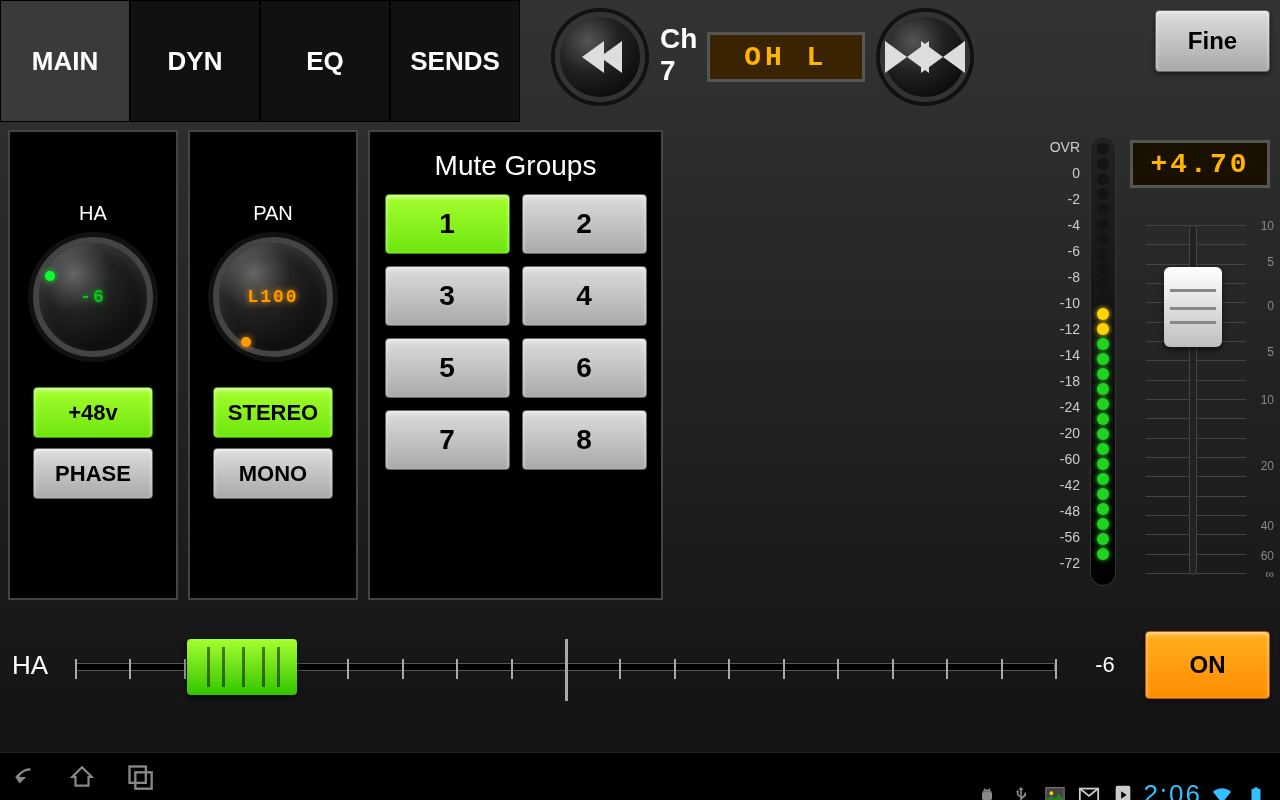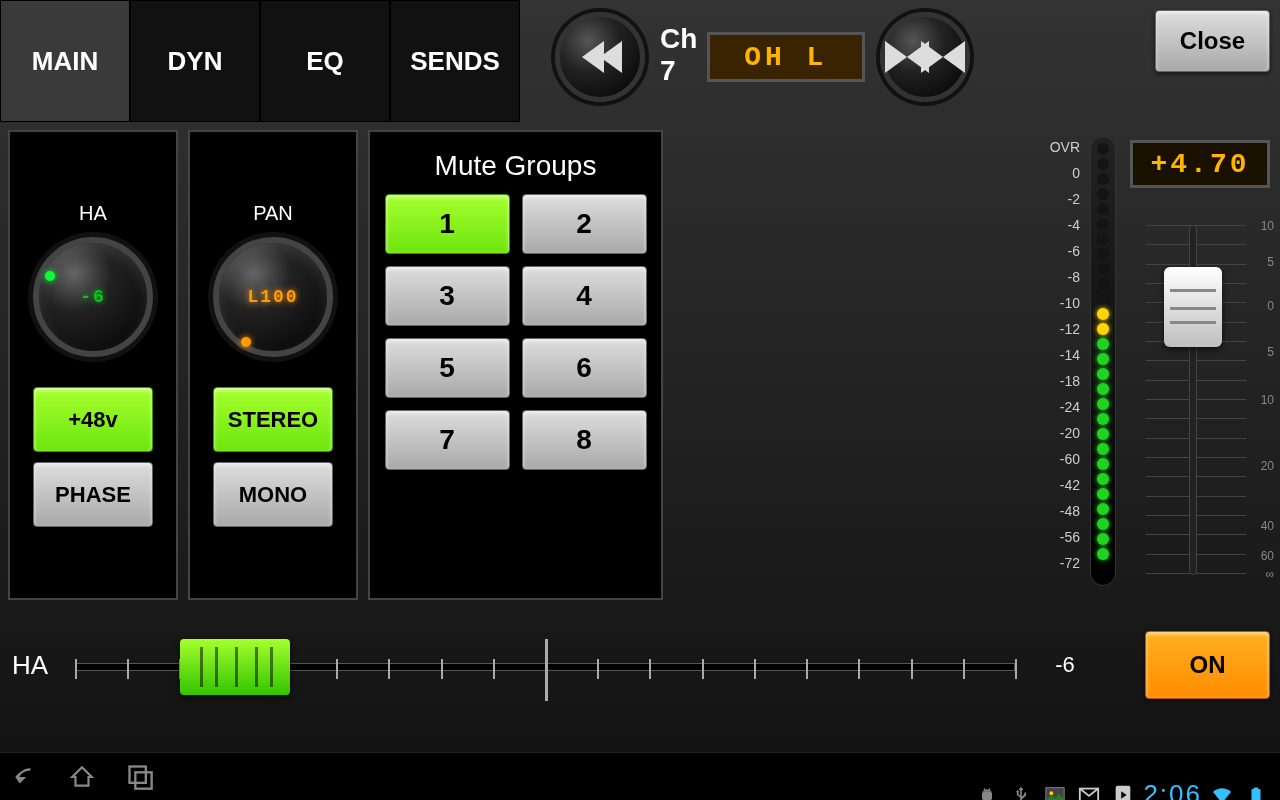--- a/index.html
+++ b/index.html
@@ -35,21 +35,21 @@
 
   .knob { width: 120px; height: 120px; border-radius: 50%; background: radial-gradient(circle at 32% 28%, #666 0%, #222 35%, #000 100%); border: 6px solid #444; position: relative; margin-top: 60px; box-shadow: 0 0 0 5px #111, inset 0 6px 14px rgba(255,255,255,.12); cursor: pointer; }
   .knob-lcd { position: absolute; inset: 18px; border-radius: 50%; display: flex; align-items: center; justify-content: center; font-family: 'Courier New', monospace; font-size: 18px; font-weight: 700; letter-spacing: 2px; }
   .knob-lcd.green { color: #0cc020; text-shadow: 0 0 6px #0cc020; }
   .knob-lcd.orange { color: #ff9a00; text-shadow: 0 0 6px #ff9a00; }
   .knob-dot { position: absolute; width: 10px; height: 10px; border-radius: 50%; }
   .knob-dot.green { background: #0cff30; box-shadow: 0 0 6px #0cff30; }
   .knob-dot.orange { background: #ff9a00; box-shadow: 0 0 6px #ff9a00; }
 
   .btn-col { display: flex; flex-direction: column; gap: 10px; margin-top: 30px; width: 120px; }
-  .act-btn { height: 65px; border-radius: 4px; display: flex; align-items: center; justify-content: center; font-size: 22px; font-weight: 600; cursor: pointer; }
+  .act-btn { height: 51px; border-radius: 4px; display: flex; align-items: center; justify-content: center; font-size: 22px; font-weight: 600; cursor: pointer; }
   .act-btn.green { background: linear-gradient(#a6ff2e, #6de50e); color: #000; border: 1px solid #3b9400; box-shadow: inset 0 2px 4px rgba(255,255,255,.7), 0 2px 4px rgba(0,0,0,.4); }
   .act-btn.gray { background: linear-gradient(#ddd, #a9a9a9); color: #000; border: 1px solid #666; box-shadow: inset 0 2px 4px rgba(255,255,255,.6), 0 2px 4px rgba(0,0,0,.5); }
 
   .mg-grid { display: grid; grid-template-columns: repeat(2, 125px); gap: 12px; }
   .mg-btn { height: 60px; border-radius: 4px; display: flex; align-items: center; justify-content: center; font-size: 28px; font-weight: 600; cursor: pointer; }
 
   
   .meter-area { position: absolute; right: 0; top: 130px; width: 260px; height: 470px; }
   .meter-labels { position: absolute; left: 0; top: 4px; font-size: 14px; color: #ccc; text-align: right; line-height: 26px; width: 60px; }
   .meter-labels div { height: 26px; }
@@ -73,21 +73,21 @@
   
   .bottom-strip { position: absolute; left: 0; right: 0; top: 610px; height: 110px; display: flex; align-items: center; }
   .ha-label { width: 75px; font-size: 26px; color: #fff; text-align: left; padding-left: 12px; }
   .ha-track { position: relative; flex: 1; height: 80px; margin-right: 10px; }
   .ha-line { position: absolute; left: 0; right: 0; top: 38px; height: 8px; background: #000; border: 1px solid #555; }
   .ha-tick { position: absolute; top: 22px; bottom: 10px; width: 2px; background: #aaa; }
   .ha-tick.short { top: 34px; bottom: 26px; }
   .ha-knob { position: absolute; top: 14px; width: 110px; height: 56px; background: linear-gradient(#a6ff2e, #32c400); border-radius: 4px; box-shadow: 0 3px 6px rgba(0,0,0,.7); cursor: pointer; }
   .ha-knob i { position: absolute; top: 8px; bottom: 8px; width: 3px; background: rgba(0,0,0,.5); }
   .ha-val { width: 80px; text-align: center; font-size: 22px; color: #fff; }
-  .on-btn { width: 125px; height: 68px; margin-right: 10px; background: linear-gradient(#ffb020, #ff8c00); border: 1px solid #b35800; border-radius: 4px; display: flex; align-items: center; justify-content: center; color: #000; font-size: 24px; font-weight: 700; box-shadow: inset 0 2px 4px rgba(255,255,255,.6), 0 2px 4px rgba(0,0,0,.5); cursor: pointer; margin-left: 40px; }
+  .on-btn { width: 125px; height: 68px; margin-right: 10px; background: linear-gradient(#ffb020, #ff8c00); border: 1px solid #b35800; border-radius: 4px; display: flex; align-items: center; justify-content: center; color: #000; font-size: 24px; font-weight: 700; box-shadow: inset 0 2px 4px rgba(255,255,255,.6), 0 2px 4px rgba(0,0,0,.5); cursor: pointer; }
 
   
   .sysbar { position: absolute; left: 0; right: 0; bottom: 0; height: 48px; background: #000; display: flex; align-items: center; justify-content: space-between; padding: 0 10px; border-top: 1px solid #222; }
   .sys-left, .sys-right { display: flex; align-items: center; gap: 30px; }
   .sys-right { gap: 6px; margin-top: 36px; }
   .sys-icon { width: 28px; height: 28px; display: flex; align-items: center; justify-content: center; color: #888; fill: #888; }
   .sys-clock { color: #33c0ff; font-size: 26px; letter-spacing: 2px; font-weight: 300; }
   .wifi, .batt { fill: #33c0ff; }
 </style>
 </head>
@@ -114,21 +114,21 @@
         <div class="ch-lcd">OH L</div>
       </div>
       <div class="skip-btn">
           <div class="skip-prev skip-next">
             <span></span>
             <span></span>
           </div>
         </div>
     </div>
     <div class="top-right">
-      <div class="gray-btn">Close</div>
+      <div class="gray-btn">Fine</div>
     </div>
   </div>
 
   <div class="panels">
     <div class="panel panel-ha">
       <div class="panel-title">HA</div>
       <div class="knob">
         <div class="knob-lcd green">-6</div>
         <div class="knob-dot green" style="left:6px; top:28px;"></div>
       </div>

